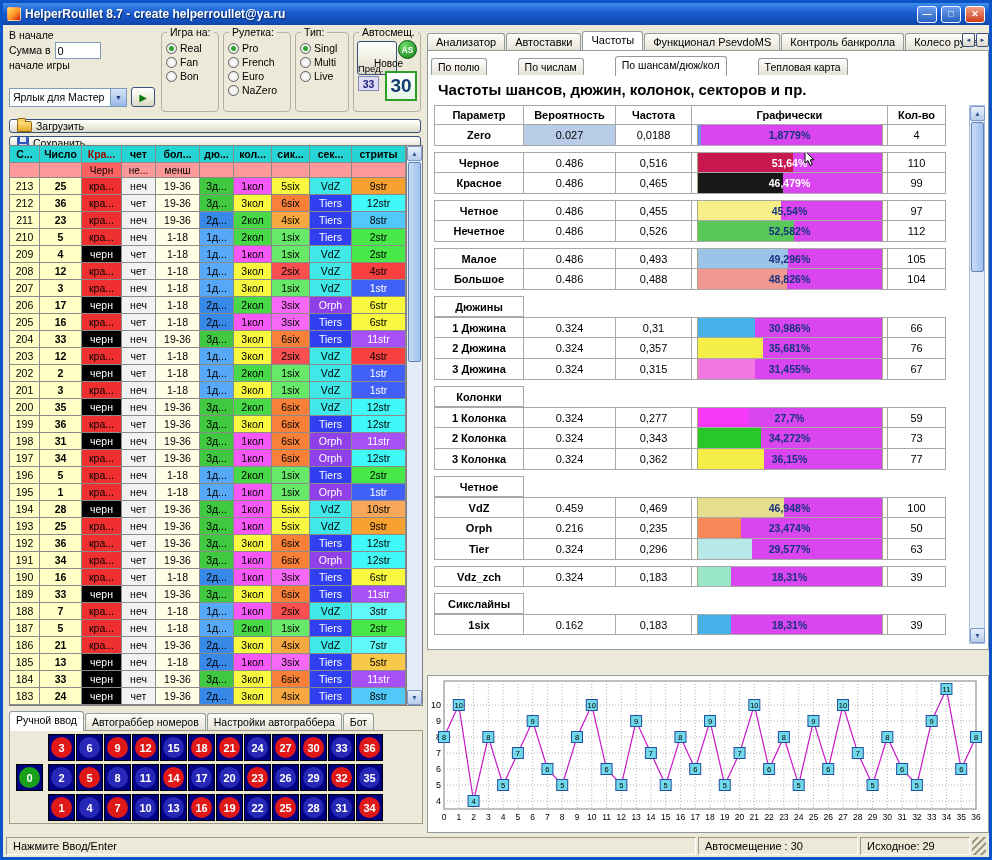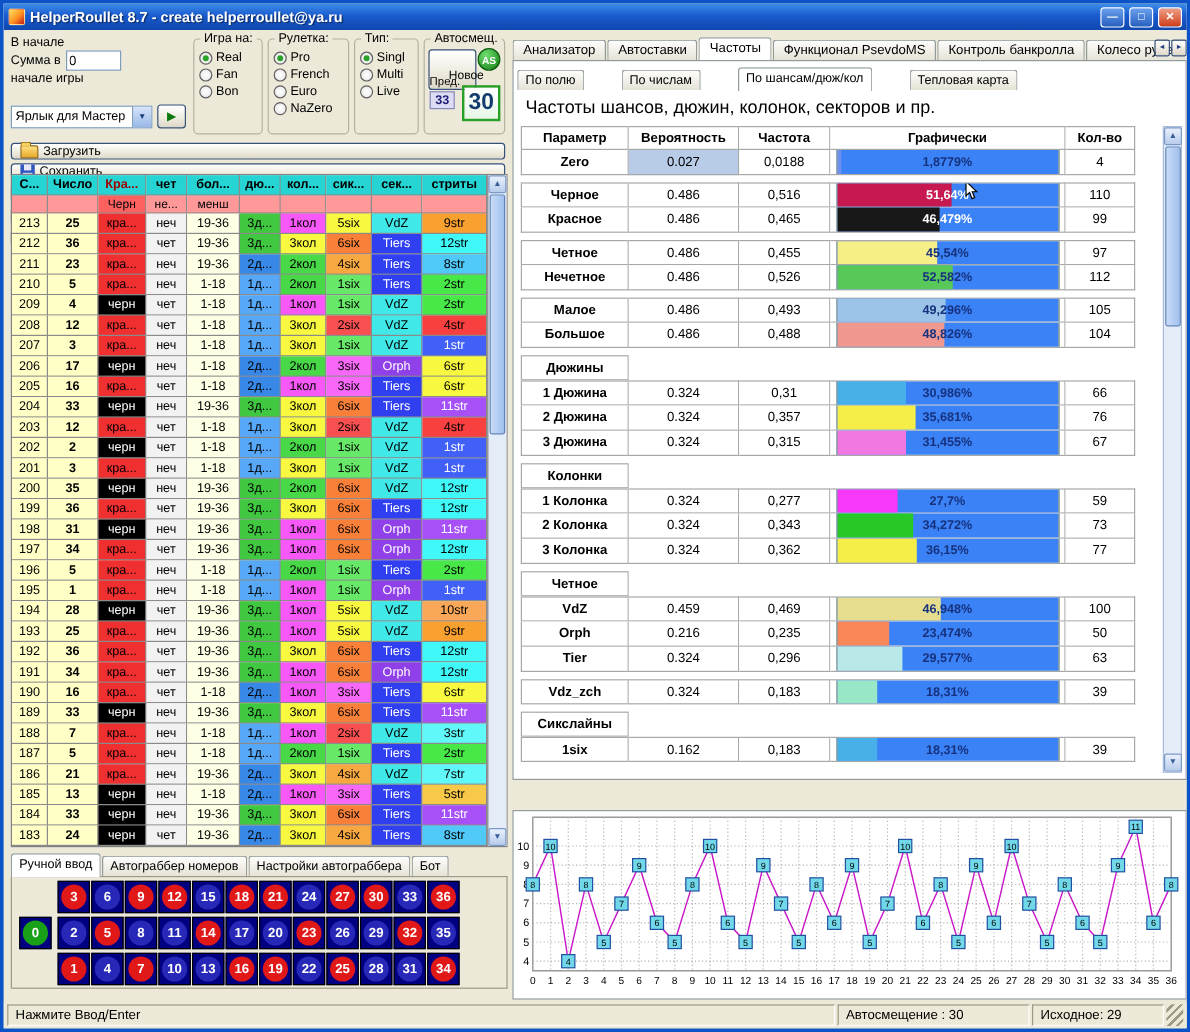--- a/index.html
+++ b/index.html
@@ -96,33 +96,33 @@
   .tab.active{background:#fff;height:20px;margin-bottom:-1px;z-index:2;position:relative;}
   .tabstrip.small .tab{font-size:10.5px;padding:2px 6px;}
   
   #right-panel{position:absolute;left:424px;top:4px;width:562px;height:806px;}
   #main-tabs{padding-right:30px;overflow:hidden;}
   #tab-arrows{position:absolute;right:0;top:4px;display:flex;gap:1px;z-index:3;}
   .arrow-btn{width:13px;height:14px;border:1px solid #36527B;border-radius:2px;font-size:6px;color:#204080;
     background:linear-gradient(#FFFFFF,#DDD7C8);display:flex;align-items:center;justify-content:center;}
   #right-content{position:absolute;left:0;top:21px;width:562px;height:600px;border:1px solid #919B9C;background:#fff;}
   #sub-tabs{position:absolute;left:3px;top:3px;gap:31px;}
-  #freq-heading{position:absolute;left:10px;top:30px;font-size:15px;font-weight:normal;white-space:nowrap;}
+  #freq-heading{position:absolute;left:10px;top:30px;font-size:15px;font-weight:bold;white-space:nowrap;}
   #freq-table{position:absolute;left:6px;top:54px;width:514px;}
   .ft-row{display:grid;grid-template-columns:90px 92px 76px 196px 58px;height:21px;}
   .ft-cell{border-right:1px solid #A8A8A8;border-bottom:1px solid #A8A8A8;display:flex;align-items:center;justify-content:center;
     overflow:hidden;white-space:nowrap;background:#fff;}
   .ft-row .ft-cell:first-child{border-left:1px solid #A8A8A8;}
   .ft-head{height:20px;}
   .ft-head .ft-cell{border-top:1px solid #A8A8A8;font-weight:bold;}
   .ft-top .ft-cell{border-top:1px solid #A8A8A8;}
   .ft-param{font-weight:bold;}
   .ft-empty{background:#fff;}
   .ft-gap{height:6px;}
-  .bar-track{position:relative;width:186px;height:29px;border:1px solid #A8A880;background:#3b82f6;}
+  .bar-track{position:relative;width:186px;height:29px;border:1px solid #A8A880;background:#d946ef;}
   .bar-fill{position:absolute;left:0;top:0;bottom:0;}
   .bar-text{position:absolute;inset:0;display:flex;align-items:center;justify-content:center;
     font-size:10.5px;font-weight:bold;color:#16327E;}
   .cursor{position:absolute;left:58%;top:1px;z-index:5;}
   #right-scroll{position:absolute;right:3px;top:54px;bottom:5px;border:1px solid #AABBD8;}
   
   #br-tabs{position:absolute;left:0;top:626px;}
   #chart-panel{position:absolute;left:0;top:646px;width:562px;height:158px;border:1px solid #919B9C;background:#fff;}
   
   #statusbar{position:absolute;bottom:0;left:0;right:0;height:22px;background:#ECE9D8;display:flex;gap:2px;padding:2px 3px;}

